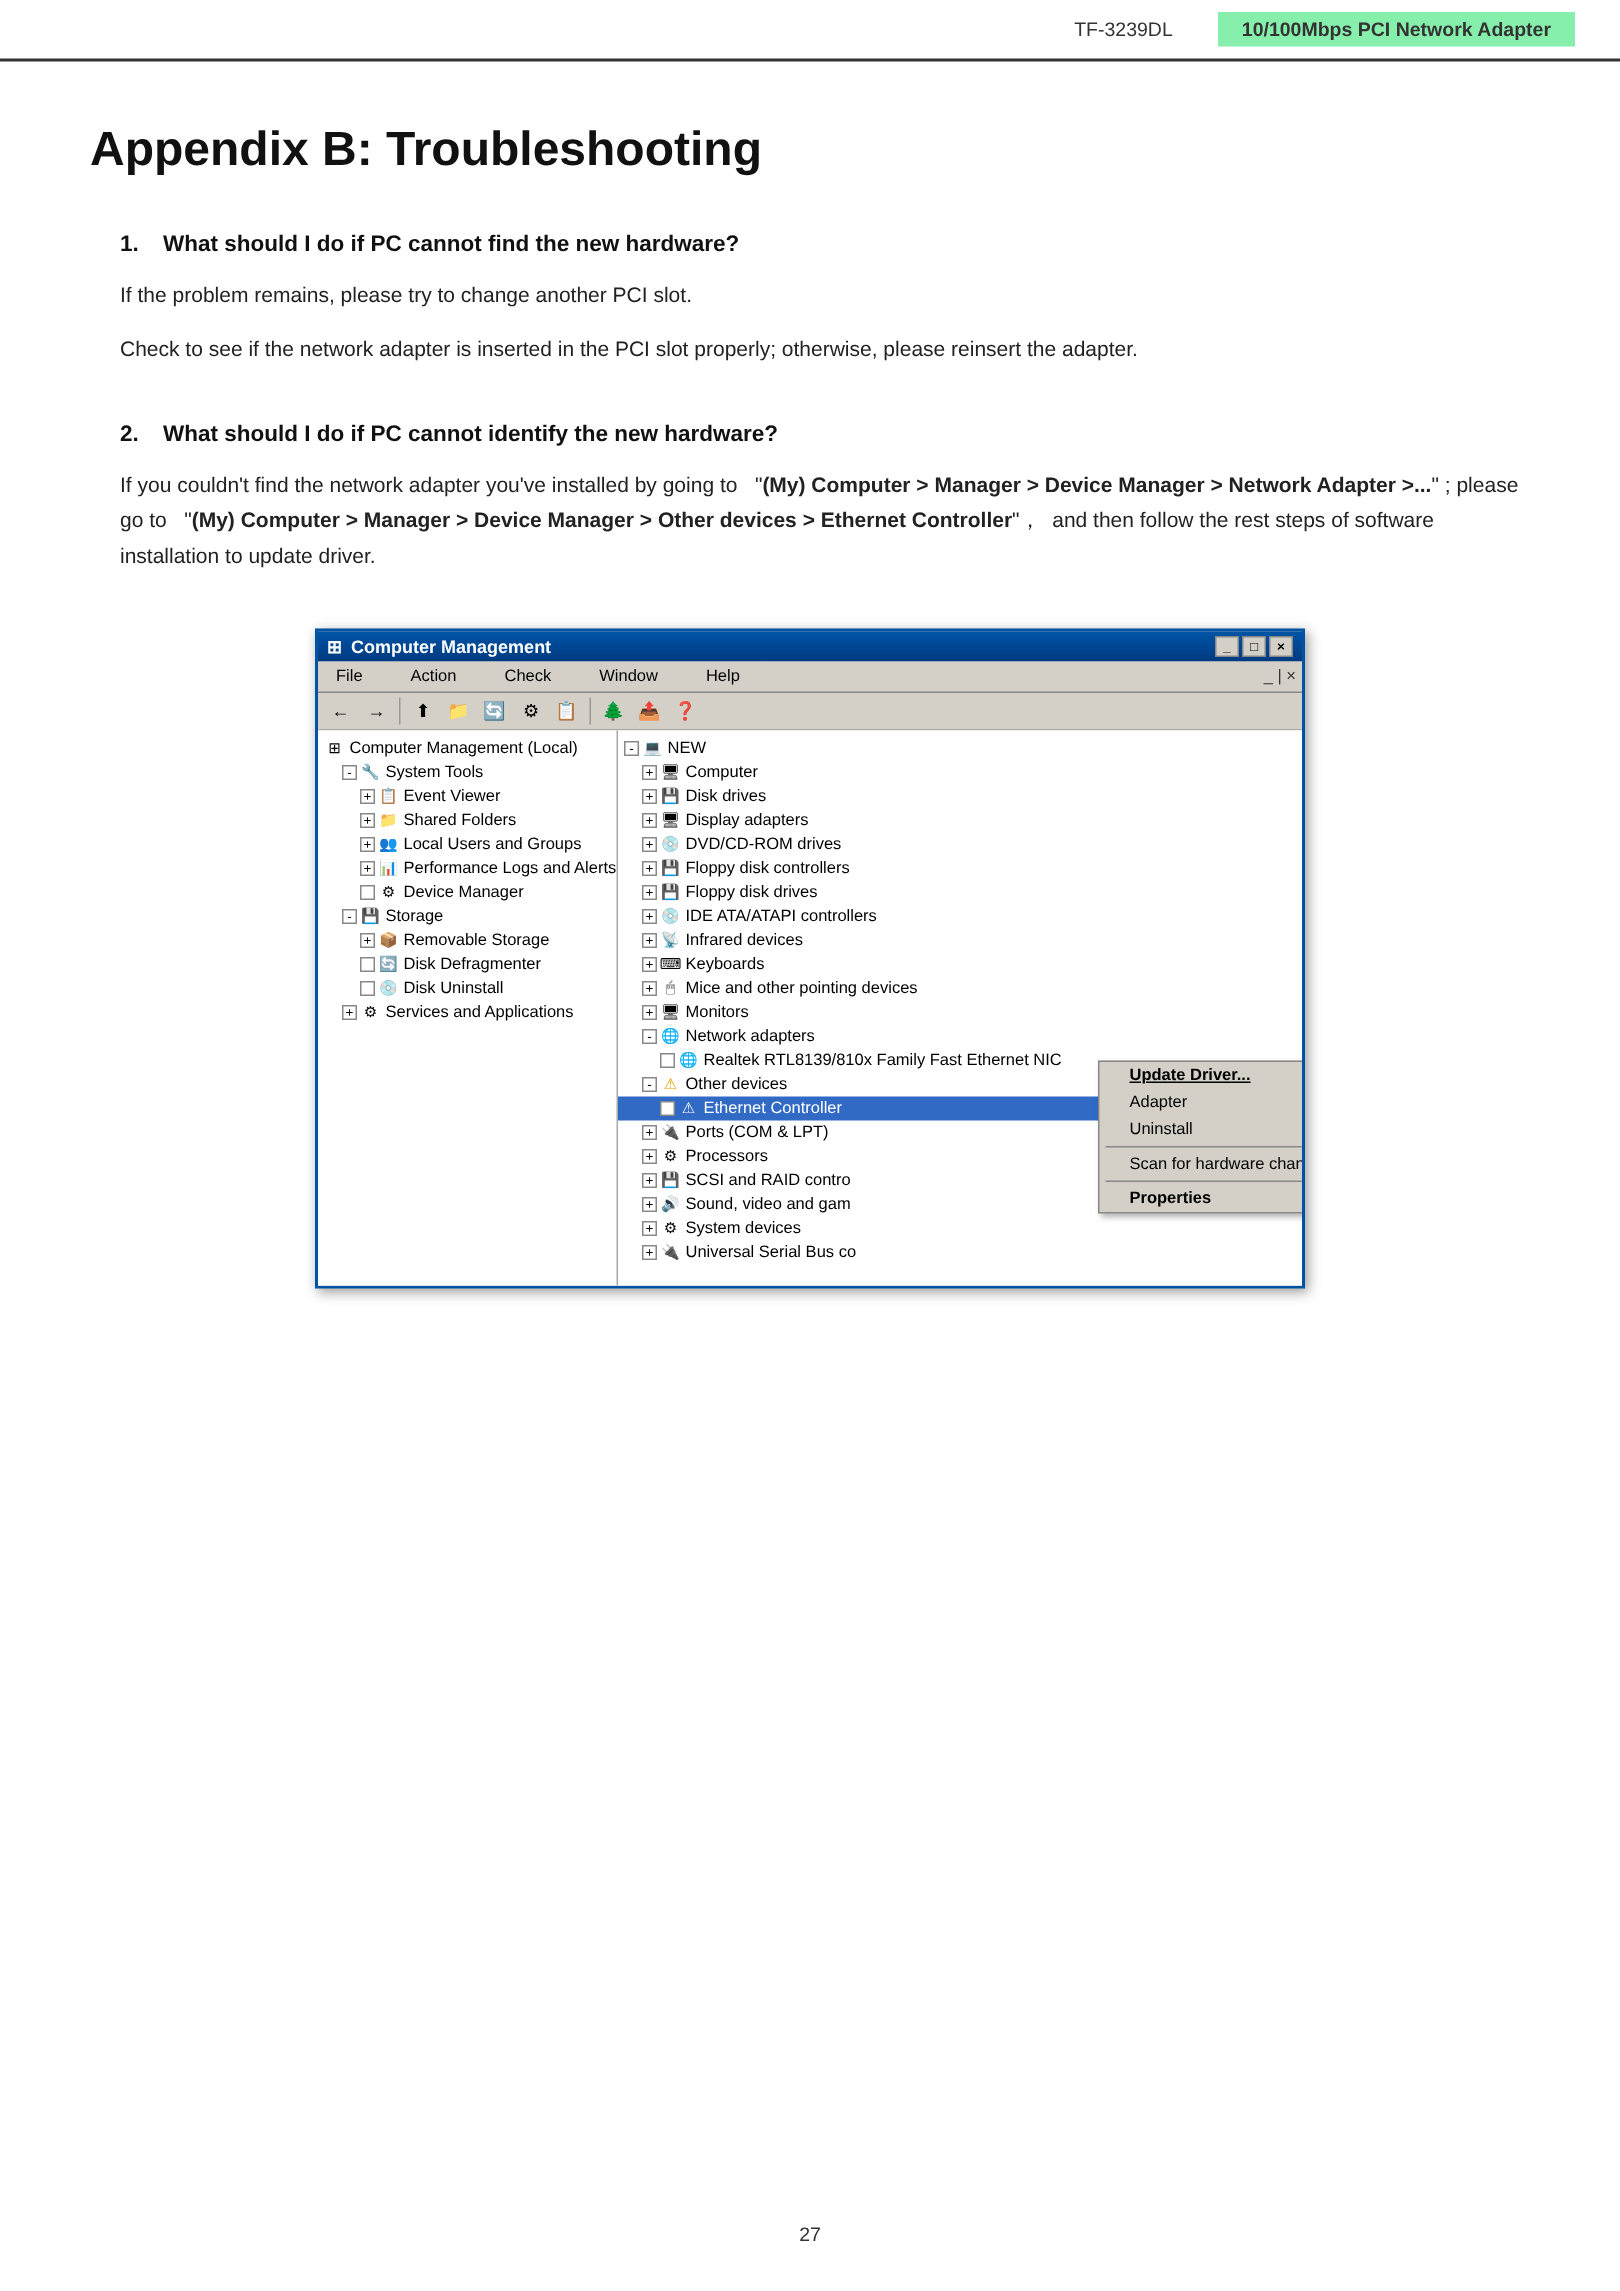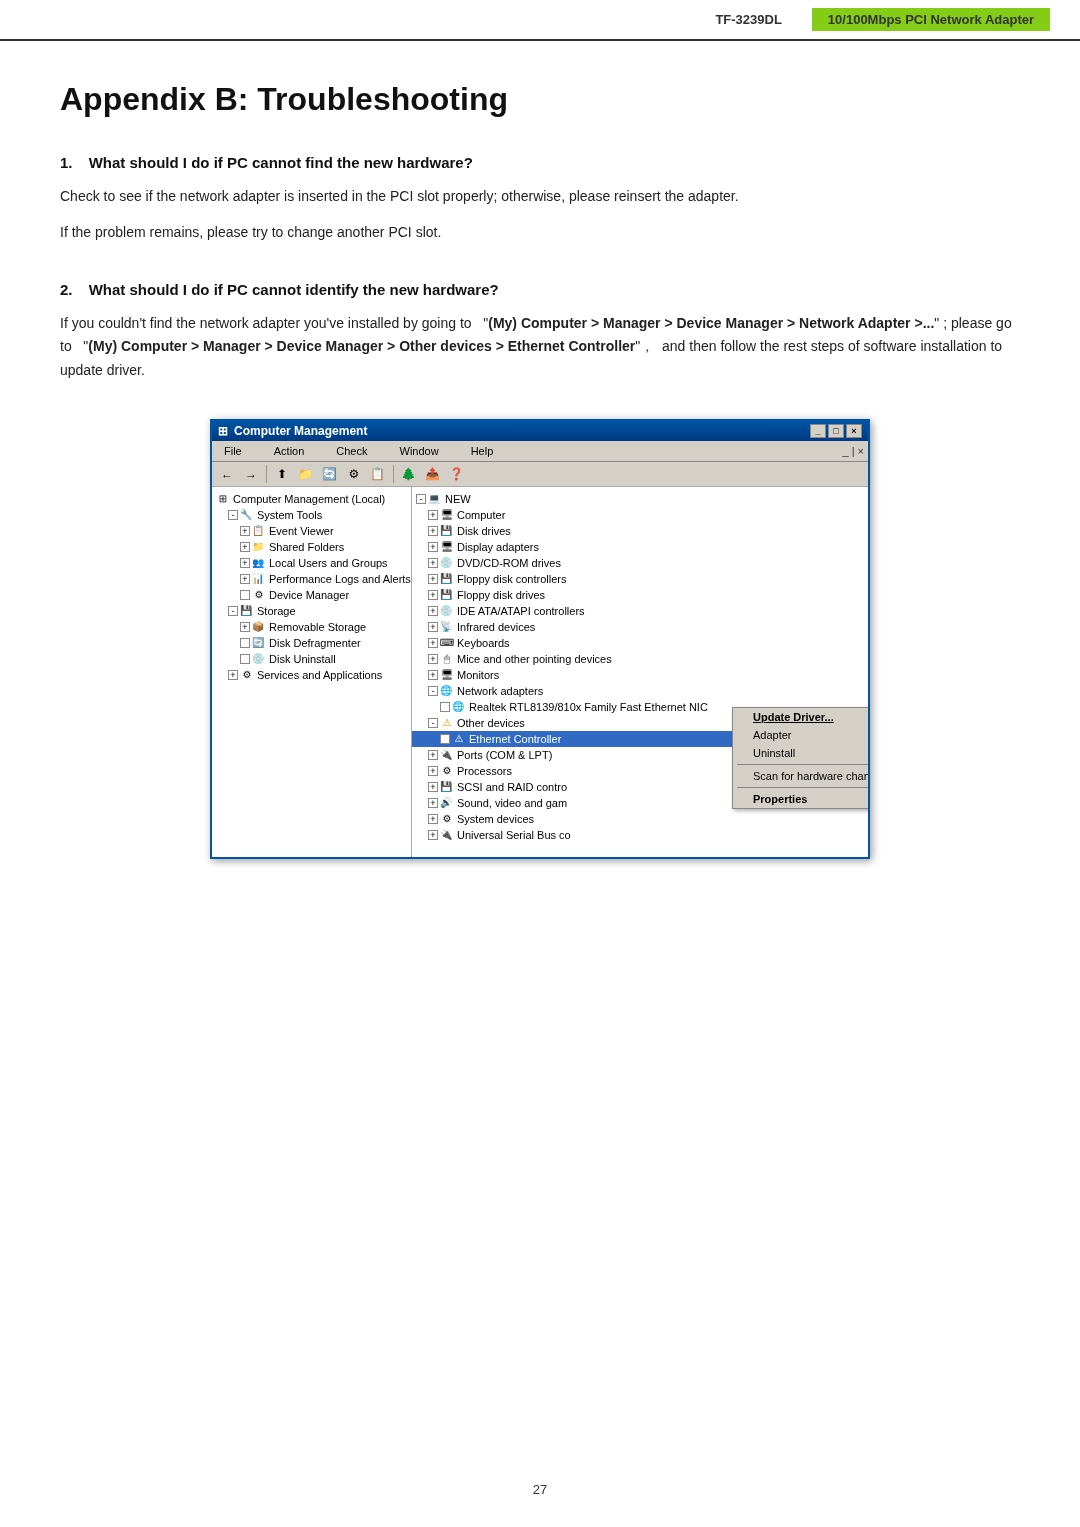--- a/index.html
+++ b/index.html
@@ -15,29 +15,29 @@
     .header-bar {
       display: flex;
       justify-content: flex-end;
       align-items: center;
       border-bottom: 2px solid #333;
       padding: 8px 30px 8px 0;
       gap: 0;
     }
     .header-model {
       font-size: 13px;
-      font-weight: bold;
+      font-weight: normal;
       color: #333;
       margin-right: 30px;
     }
     .header-title {
       font-size: 13px;
       font-weight: bold;
       color: #333;
-      background: #84cc16;
+      background: #86efac;
       padding: 4px 16px;
     }
 
     
     .main-content {
       padding: 40px 60px 60px 60px;
     }
 
     .page-title {
       font-size: 32px;
@@ -59,20 +59,21 @@
 
     .body-text {
       font-size: 14px;
       line-height: 1.7;
       color: #222;
       margin-bottom: 12px;
     }
 
     .section-block {
       margin-bottom: 36px;
+      margin-left: 20px;
     }
 
     .bold-inline {
       font-weight: bold;
     }
 
     
     .win-window {
       border: 2px solid #0054a6;
       width: 660px;
@@ -303,22 +304,22 @@
 </div>
 
 <div class="main-content">
   <h1 class="page-title">Appendix B: Troubleshooting</h1>
 
   <div class="section-block">
     <p class="section-heading">
       <span class="section-number">1.</span>
       <span>What should I do if PC cannot find the new hardware?</span>
     </p>
+    <p class="body-text">If the problem remains, please try to change another PCI slot.</p>
     <p class="body-text">Check to see if the network adapter is inserted in the PCI slot properly; otherwise, please reinsert the adapter.</p>
-    <p class="body-text">If the problem remains, please try to change another PCI slot.</p>
   </div>
 
   <div class="section-block">
     <p class="section-heading">
       <span class="section-number">2.</span>
       <span>What should I do if PC cannot identify the new hardware?</span>
     </p>
     <p class="body-text">
       If you couldn't find the network adapter you've installed by going to &nbsp;&nbsp;"<span class="bold-inline">(My) Computer &gt; Manager &gt; Device Manager &gt; Network Adapter &gt;...</span>" ; please go to &nbsp;&nbsp;"<span class="bold-inline">(My) Computer &gt; Manager &gt; Device Manager &gt; Other devices &gt; Ethernet Controller</span>"，&nbsp; and then follow the rest steps of software installation to update driver.
     </p>

